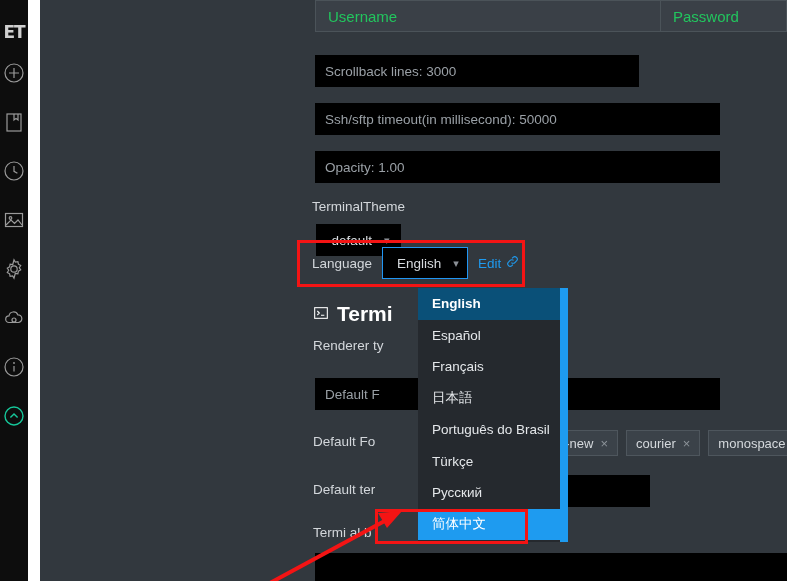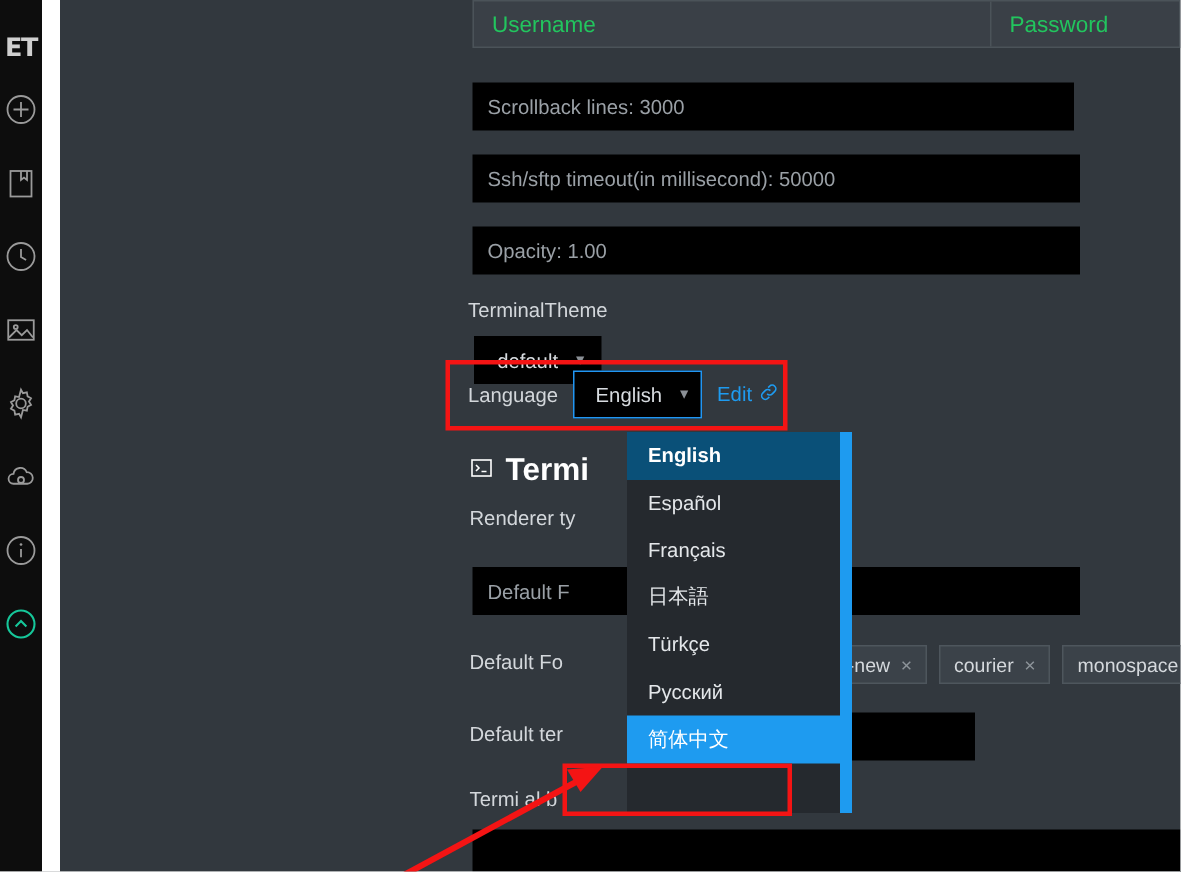--- a/index.html
+++ b/index.html
@@ -99,21 +99,21 @@
     gap: 12px;
     cursor: pointer;
     border: 1px solid transparent;
   }
   .pill.focused { border: 1px solid #2196f3; }
   .caret { color: #8b9096; font-size: 11px; line-height: 1; }
 
   .link {
     color: #1e9bf0;
     font-size: 13.5px;
-    display: inline-flex; align-items: flex-start; gap: 5px;
+    display: inline-flex; align-items: center; gap: 5px;
     cursor: pointer;
   }
 
   
   .section-h {
     position: absolute;
     display: flex; align-items: center; gap: 8px;
     color: #ffffff;
     font-weight: bold;
     font-size: 21px;
@@ -271,21 +271,21 @@
     </div>
   </div>
 
   <div class="panel">
 
     <div class="userpass">
       <div class="fld user">Username</div>
       <div class="fld pass">Password</div>
     </div>
 
-    <div class="inputbar" style="position:absolute; left:275px; top:55px; width:401px;">Scrollback lines: 3000</div>
+    <div class="inputbar" style="position:absolute; left:275px; top:55px; width:324px;">Scrollback lines: 3000</div>
 
     <div class="inputbar" style="position:absolute; left:275px; top:103px; width:405px;">Ssh/sftp timeout(in millisecond): 50000</div>
 
     <div class="inputbar" style="position:absolute; left:275px; top:151px; width:405px;">Opacity: 1.00</div>
 
     <div class="row" style="left:272px; top:199px; gap:10px;flex-direction:column;">
       <span class="label">TerminalTheme</span>
       <span class="pill">
         <span>default</span>
         <span class="caret">▾</span>
@@ -352,20 +352,21 @@
     <div class="row" style="left:273px; top:525px;">
       <span class="label">Termi al b</span>
     </div>
     <div class="inputbar" style="position:absolute; left:275px; top:553px; width:472px; height:28px;"></div>
 
     <div class="dropdown">
       <div class="dd-opt sel-top">English</div>
       <div class="dd-opt">Español</div>
       <div class="dd-opt">Français</div>
       <div class="dd-opt">日本語</div>
+      <div class="dd-opt">Português do Brasil</div>
       <div class="dd-opt">Türkçe</div>
       <div class="dd-opt">Русский</div>
       <div class="dd-opt sel-bottom">简体中文</div>
       <div class="dd-scroll"></div>
     </div>
 
   </div>
 
   <div class="redbox" style="left:297px; top:240px; width:228px; height:47px;"></div>
 

